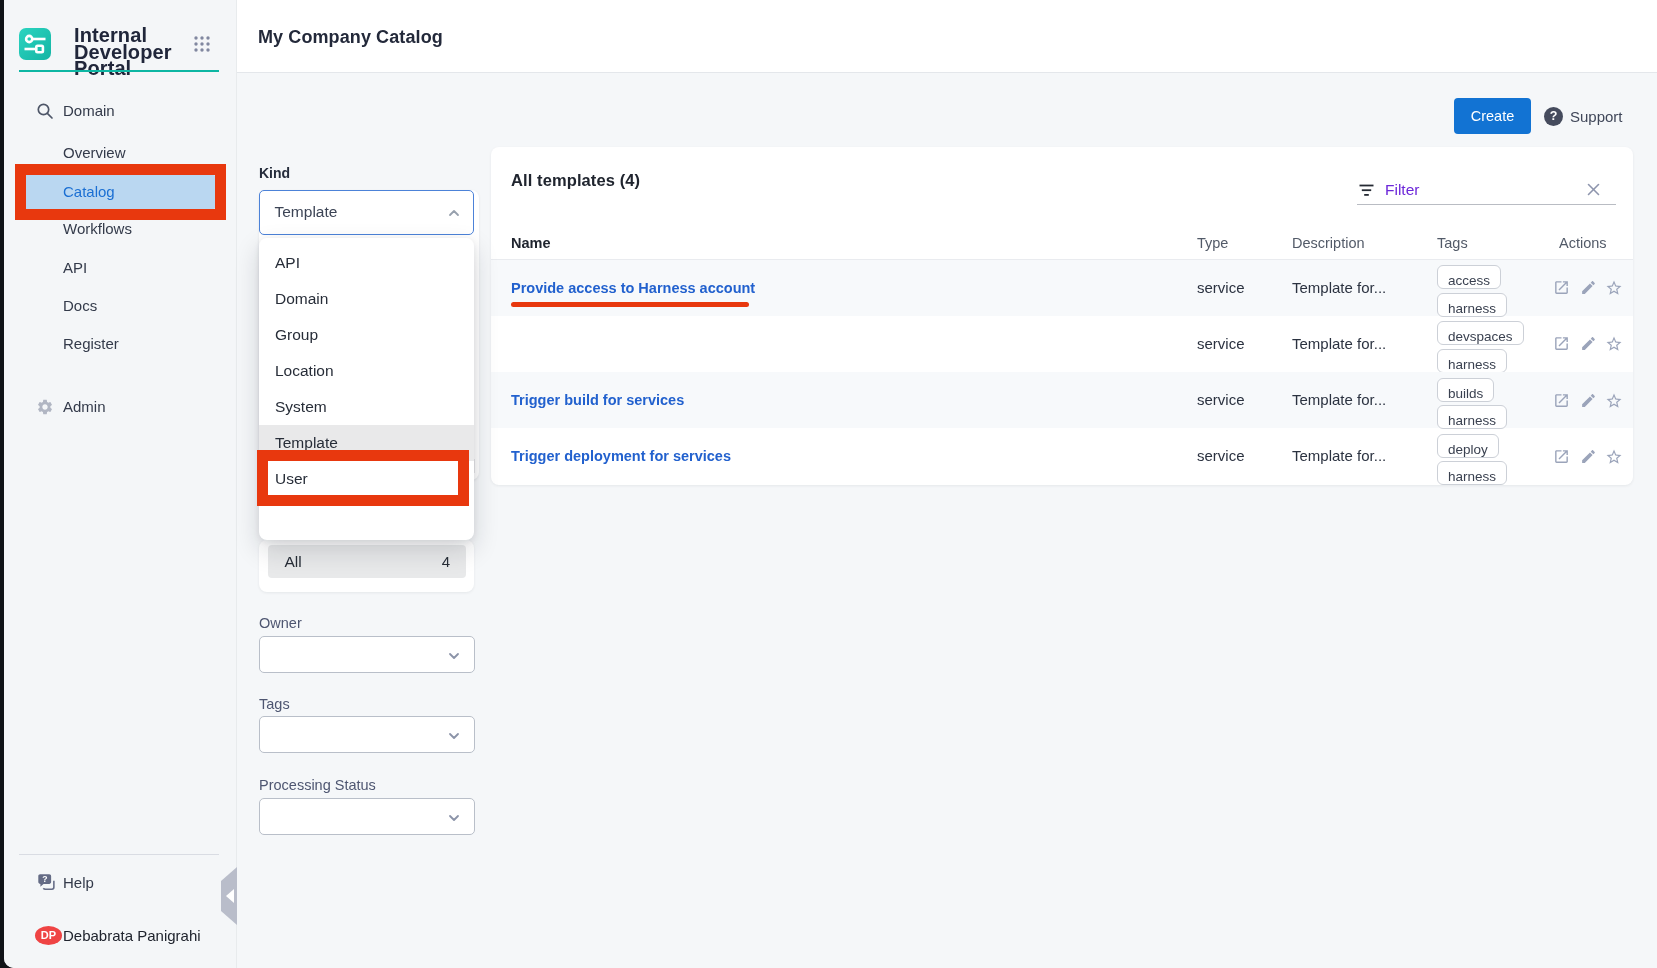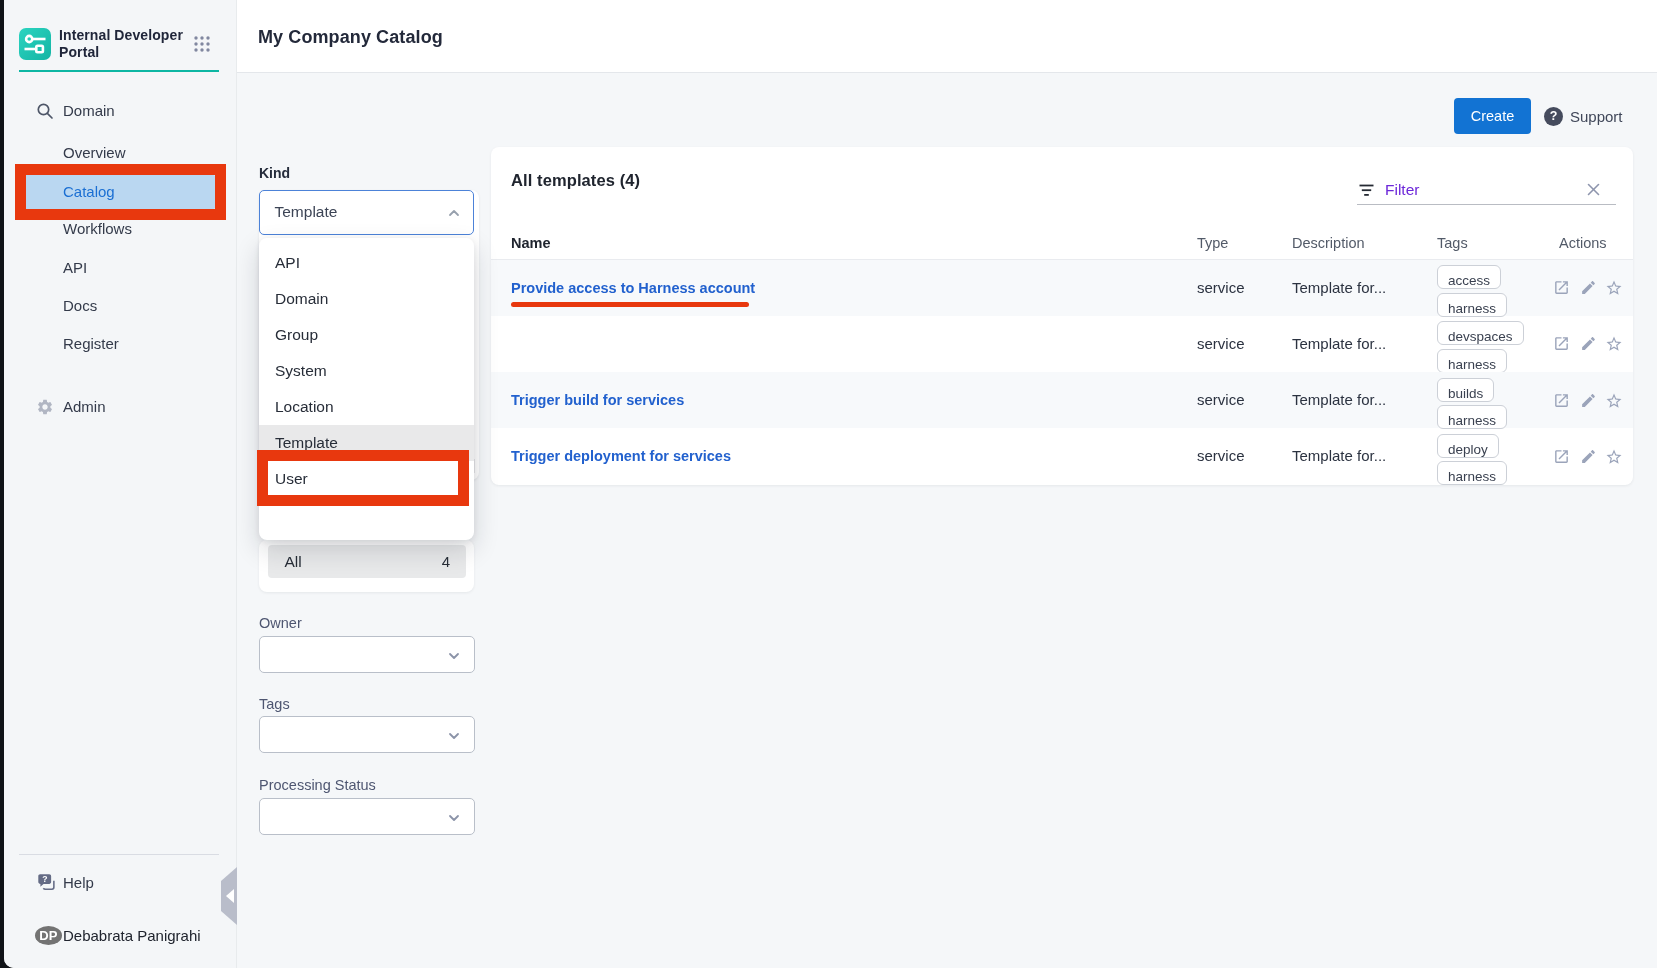--- a/index.html
+++ b/index.html
@@ -21,22 +21,22 @@
     position:absolute; left:0; top:0; width:233px; height:968px;
     background:#f4f6f8;
     border-right:1px solid rgba(25,32,45,0.05);
   }
   .logo-box {
     position:absolute; left:15px; top:28px; width:32px; height:32px;
     border-radius:7px;
     background:linear-gradient(135deg,#2bd4c0 0%,#14b4a4 100%);
   }
   .logo-title {
-    position:absolute; left:55px; top:27px; width:136px;
-    font-size:14px; font-weight:700; color:#20263a; line-height:16.5px;
+    position:absolute; left:70px; top:27px; width:136px;
+    font-size:20px; font-weight:700; color:#20263a; line-height:16.5px;
     letter-spacing:0.1px;
   }
   .grid-icon { position:absolute; left:189px; top:35px; width:18px; height:18px; }
   .teal-rule { position:absolute; left:15px; top:70px; width:200px; height:2px; background:#0db6a3; }
 
   .nav-label {
     position:absolute; left:59px; height:20px; line-height:20px;
     font-size:15px; color:#333a4a;
   }
   .search-icon { position:absolute; left:32px; top:102px; width:18px; height:18px; }
@@ -52,22 +52,22 @@
   }
   .anno-box {
     position:absolute; border:11px solid #e8380e; pointer-events:none; z-index:40;
   }
   .anno-box.catalog { left:11px; top:164px; width:211px; height:55.5px; }
 
   .side-divider { position:absolute; left:15px; top:854px; width:200px; height:1px; background:#d9dce3; }
   .help-icon { position:absolute; left:32px; top:872px; width:22px; height:22px; }
   .avatar {
     position:absolute; left:31px; top:926px; width:27px; height:19px;
-    background:#737373; border-radius:50%;
-    color:#fff; font-size:13px; font-weight:700; text-align:center; line-height:19px;
+    background:#ef4444; border-radius:50%;
+    color:#fff; font-size:11px; font-weight:700; text-align:center; line-height:19px;
     letter-spacing:0.2px;
   }
   .collapse-handle {
     position:absolute; left:217px; top:867px; width:16px; height:58px;
     background:#b9bdca;
     clip-path:polygon(100% 0, 100% 100%, 0 76%, 0 24%);
   }
   .collapse-tri {
     position:absolute; left:222px; top:889px; width:0; height:0;
     border-top:7px solid transparent; border-bottom:7px solid transparent;
@@ -313,22 +313,22 @@
     <span class="val">Template</span>
     <svg class="chev" viewBox="0 0 14 14">
       <polyline points="3,9 7,5 11,9" fill="none" stroke="#97a0ad" stroke-width="1.8" stroke-linecap="round" stroke-linejoin="round"></polyline>
     </svg>
   </div>
 
   <div class="kind-menu">
     <div class="opt">API</div>
     <div class="opt">Domain</div>
     <div class="opt">Group</div>
+    <div class="opt">Location</div>
     <div class="opt">System</div>
-    <div class="opt">Location</div>
     <div class="opt selected">Template</div>
     <div class="opt">User</div>
   </div>
   <div class="anno-box template"></div>
 
   <div class="all-card">
     <div class="all-row">
       <span class="lbl">All</span>
       <span class="cnt">4</span>
     </div>

